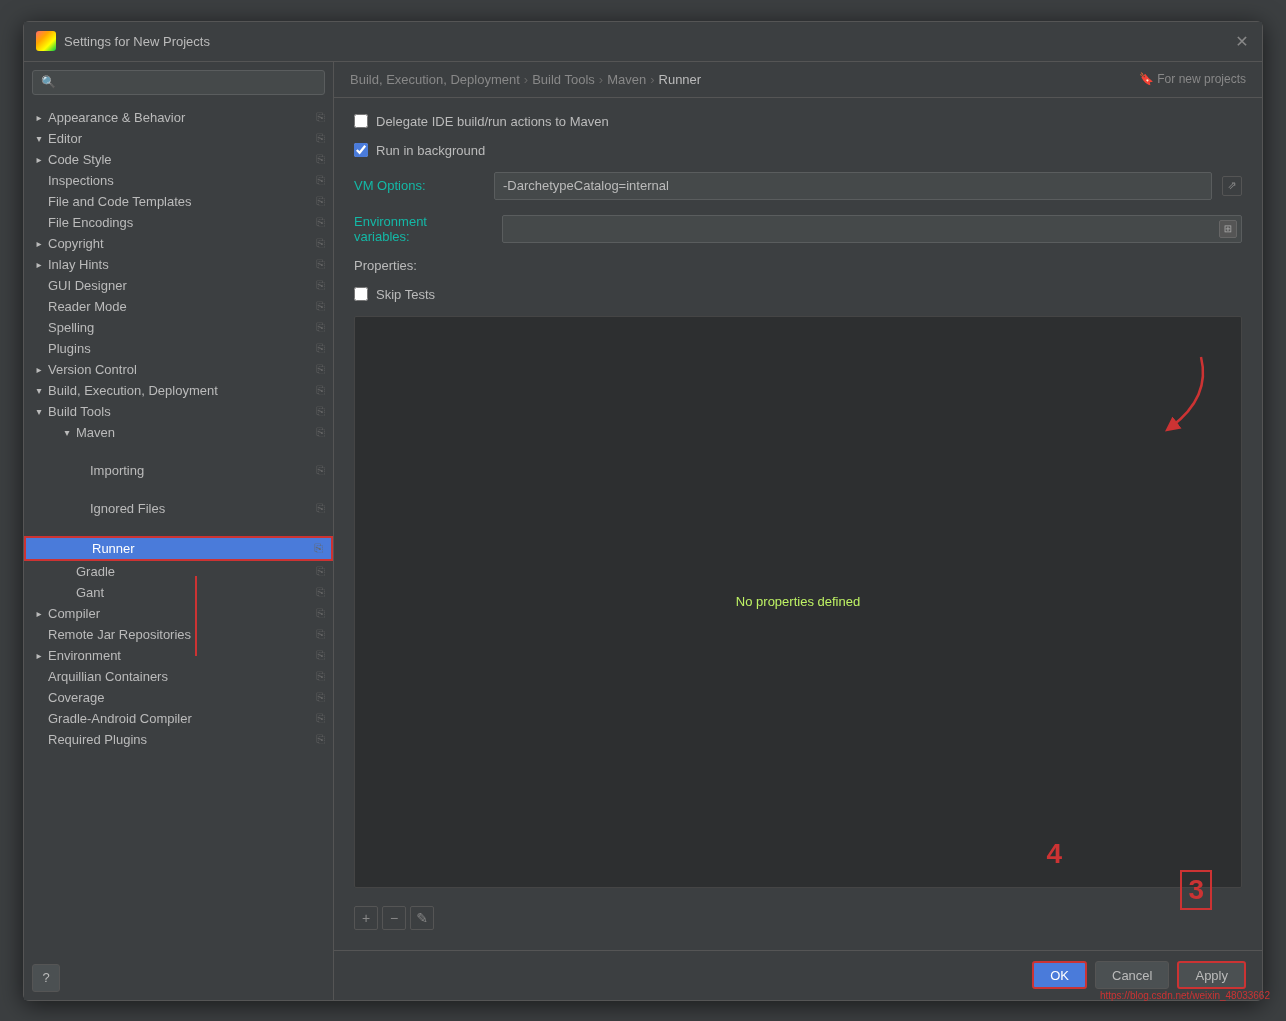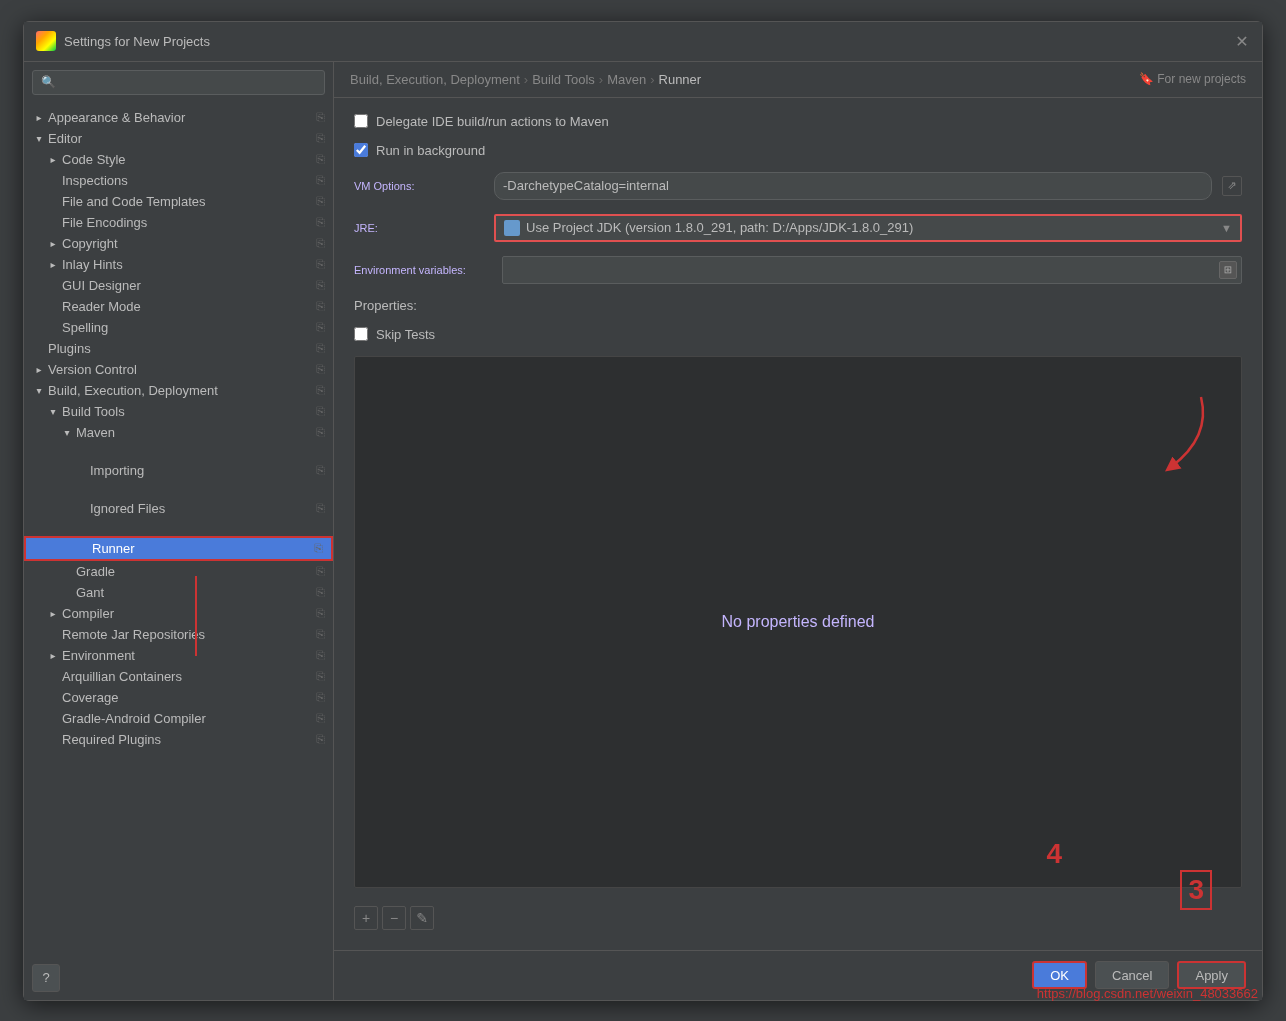--- a/index.html
+++ b/index.html
@@ -119,21 +119,21 @@
     .tree-arrow.collapsed::before { content: '▸'; }
     .tree-arrow.empty::before { content: ''; }
     .item-label { font-size: 13px; text-align: center; }
     .copy-icon {
       margin-left: auto;
       color: #666;
       font-size: 11px;
     }
     
     .indent-0 { padding-left: 8px; }
-    .indent-1 { padding-left: 22px; }
+    .indent-1 { padding-left: 8px; }
     .indent-2 { padding-left: 36px; }
     .indent-3 { padding-left: 50px; margin-top: 17px; }
 
     
     .right-panel {
       flex: 1;
       display: flex;
       flex-direction: column;
       overflow: hidden;
     }
@@ -180,35 +180,35 @@
       display: flex;
       align-items: center;
       gap: 8px;
     }
     .checkbox-input {
       width: 14px; height: 14px;
       accent-color: #4a7bda;
       flex-shrink: 0;
     }
     .field-label {
-      color: #c4b5fd;
-      font-size: 11px;
+      color: #14b8a6;
+      font-size: 13px;
       width: 130px;
       flex-shrink: 0;
     }
     .text-input {
       flex: 1;
       height: 28px;
       background: #45494a;
       border: 1px solid #5a5d5e;
       color: #bbb;
       font-size: 13px;
       padding: 0 8px;
       outline: none;
-      border-radius: 10px;
+      border-radius: 2px;
     }
     .jre-row {
       display: flex;
       align-items: center;
       gap: 10px;
     }
     .jre-dropdown {
       flex: 1;
       height: 28px;
       background: #45494a;
@@ -286,22 +286,22 @@
       min-height: 300px;
       background: #2d2f30;
       border: 1px solid #454545;
       border-radius: 2px;
       display: flex;
       align-items: center;
       justify-content: center;
       position: relative;
     }
     .no-properties {
-      color: #c4b5fd;
-      font-size: 16px;
+      color: #bef264;
+      font-size: 13px;
     }
     .properties-toolbar {
       display: flex;
       gap: 4px;
       padding: 4px 0;
     }
     .prop-btn {
       width: 24px; height: 24px;
       background: transparent;
       border: 1px solid #555;
@@ -541,28 +541,20 @@
           <input type="checkbox" class="checkbox-input" checked="" style="">
           <label class="item-label">Run in background</label>
         </div>
 
         <div class="form-row">
           <span class="field-label">VM Options:</span>
           <input type="text" class="text-input" value="-DarchetypeCatalog=internal" style="">
           <button class="prop-btn" style="width:20px;height:20px;font-size:11px;">⇗</button>
         </div>
 
-        <div class="jre-row">
-          <span class="field-label">JRE:</span>
-          <div class="jre-dropdown">
-            <div class="jre-folder-icon"></div>
-            <span class="jre-dropdown-text">Use Project JDK (version 1.8.0_291, path: D:/Apps/JDK-1.8.0_291)</span>
-            <span class="jre-arrow">▼</span>
-          </div>
-        </div>
 
         <div class="env-row">
           <span class="field-label">Environment variables:</span>
           <div class="env-input-wrapper">
             <input type="text" class="env-input" style="">
             <div class="env-expand-btn">⊞</div>
           </div>
         </div>
 
         <div class="form-row">
@@ -603,15 +595,15 @@
 
       <div class="bottom-bar">
         <button class="btn btn-primary" style="border:2px solid #cc3333;">OK</button>
         <button class="btn">Cancel</button>
         <button class="btn" style="border:2px solid #cc3333;">Apply</button>
       </div>
     </div>
   </div>
 </div>
 
-<div class="watermark" style="position:fixed;bottom:20px;right:28px;color:#cc3333;font-size:13px;">https://blog.csdn.net/weixin_48033662</div>
+<div class="watermark" style="position:fixed;bottom:20px;right:16px;color:#cc3333;font-size:10px;">https://blog.csdn.net/weixin_48033662</div>
 
 <div style="position:fixed;left:195px;top:576px;width:2px;height:80px;background:#cc3333;pointer-events:none;"></div>
 
 </body></html>

